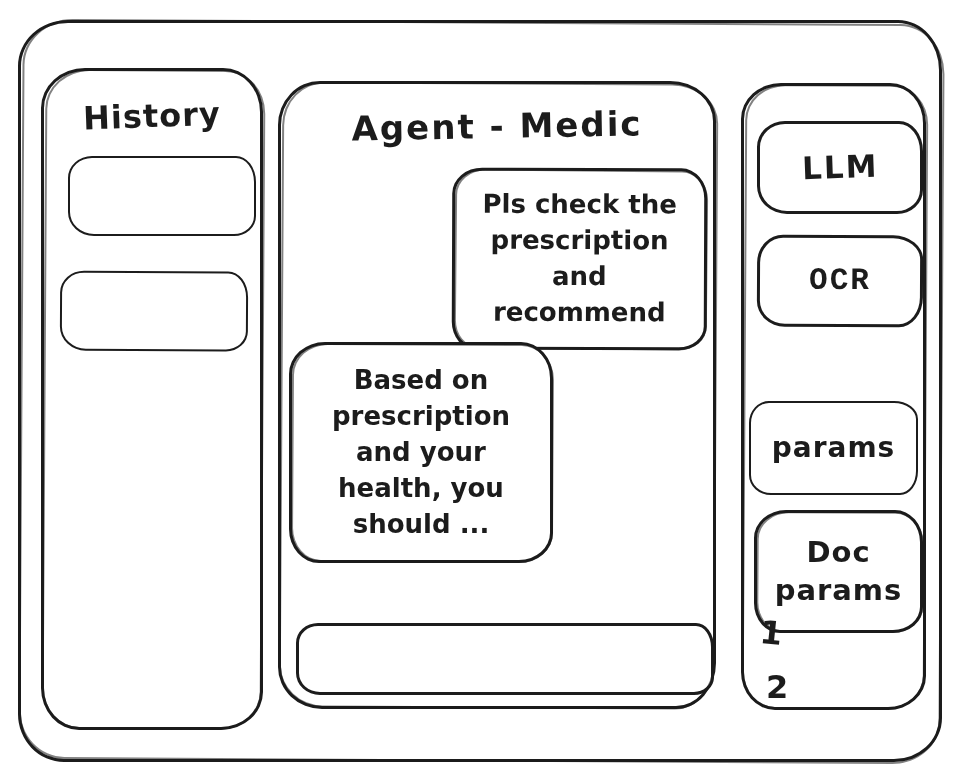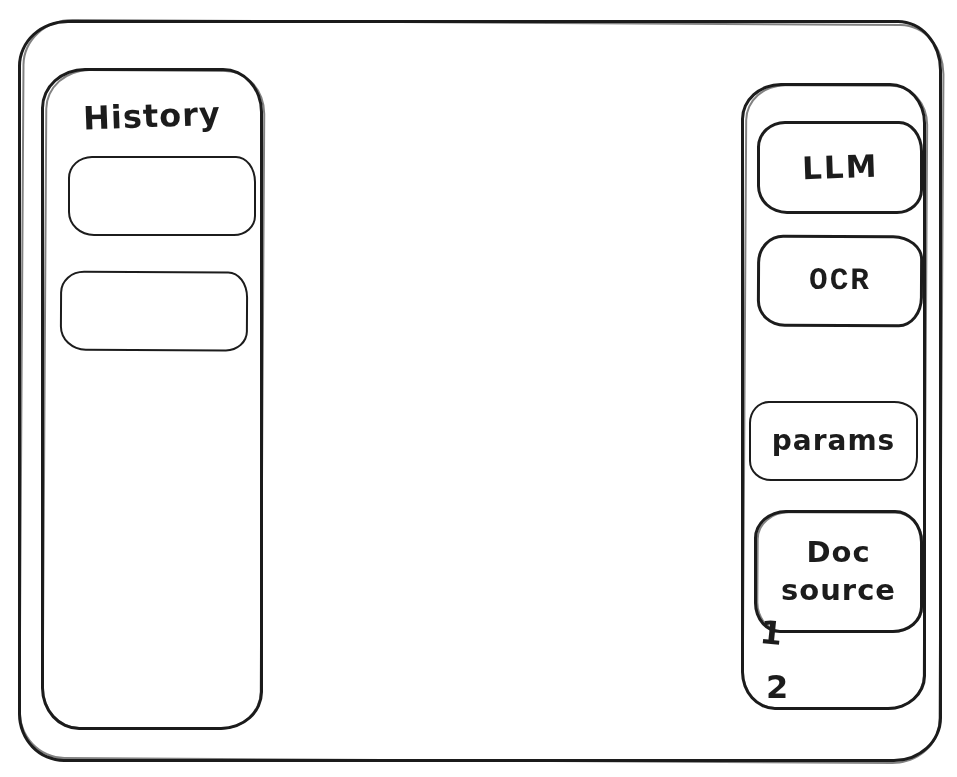--- a/index.html
+++ b/index.html
@@ -120,21 +120,21 @@
   }
   .llm span{ transform:rotate(-2deg); }
   .ocr{
     left:13px; top:149px; width:166px; height:92px;
     font-size:31px; letter-spacing:2px;
     border-radius:26px 30px 24px 28px / 28px 24px 30px 26px;
     transform:rotate(.3deg);
     font-family:Liberation Mono, monospace;
   }
   .params{
-    left:5px; top:315px; width:169px; height:80px;
+    left:5px; top:315px; width:169px; height:94px;
     font-size:28px; letter-spacing:1px;
     border-width:2.5px;
     border-radius:20px 24px 18px 22px / 22px 18px 24px 20px;
   }
   .doc{
     left:10px; top:424px; width:169px; height:123px;
     font-size:29px; letter-spacing:1px;
     padding:6px 14px;
     border-radius:32px 28px 30px 26px / 28px 32px 26px 30px;
   }
@@ -153,32 +153,45 @@
 
 <div class="stage">
   <div class="frame sketch dbl">
 
     <aside class="history-panel sketch dbl">
       <div class="panel-title history-title">History</div>
       <div class="history-item first sketch"></div>
       <div class="history-item second sketch"></div>
     </aside>
 
+    <main class="chat-panel sketch dbl">
+      <div class="panel-title chat-title">Agent - Medic</div>
+
+      <div class="bubble user-bubble sketch dbl">
+        <span class="bubble-text">Pls check the prescription and recommend</span>
+      </div>
+
+      <div class="bubble agent-bubble sketch dbl">
+        <span class="bubble-text">Based on prescription and your health, you should ...</span>
+      </div>
+
+      <input type="text" class="chat-input" value="" style="">
+    </main>
 
     <aside class="tools-panel sketch dbl">
       <button class="tool-btn llm">
         <span>LLM</span>
       </button>
       <button class="tool-btn ocr">
         <span>OCR</span>
       </button>
       <button class="tool-btn params">
         <span>params</span>
       </button>
       <button class="tool-btn doc dbl">
-        <span>Doc source</span>
+        <span>Doc params</span>
       </button>
       <div class="doc-num n1">1</div>
       <div class="doc-num n2">2</div>
     </aside>
 
   </div>
 </div>
 
 </body></html>

